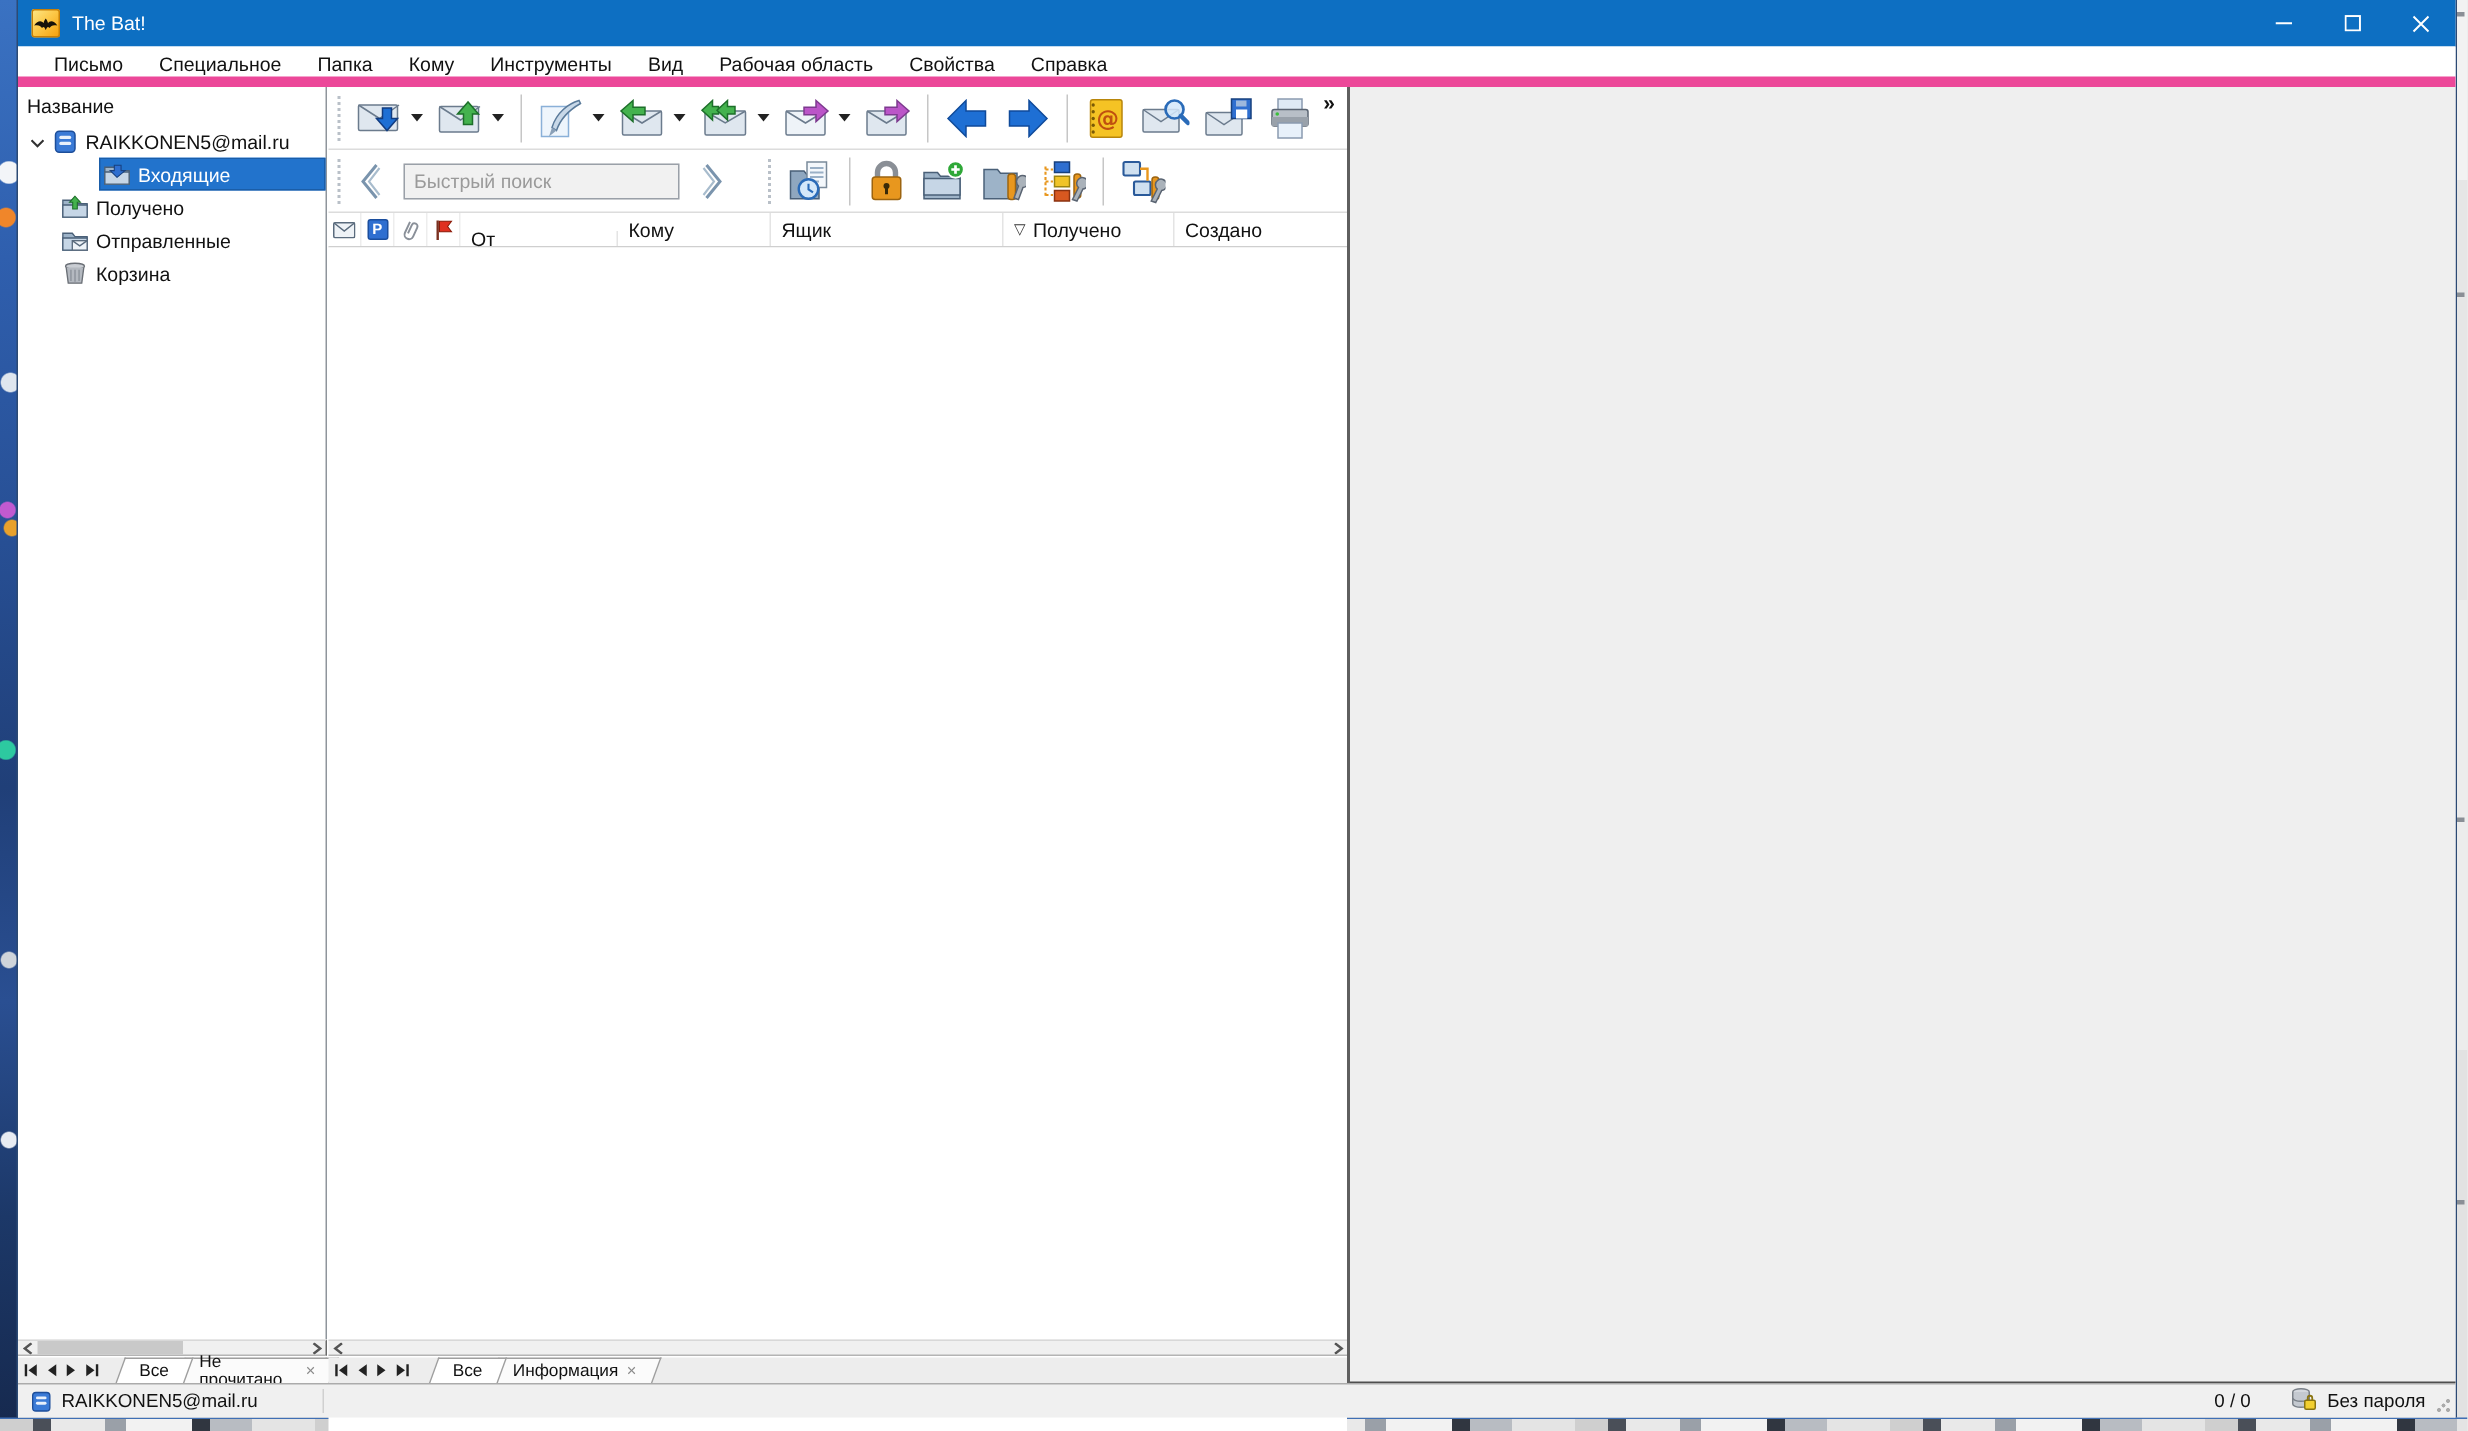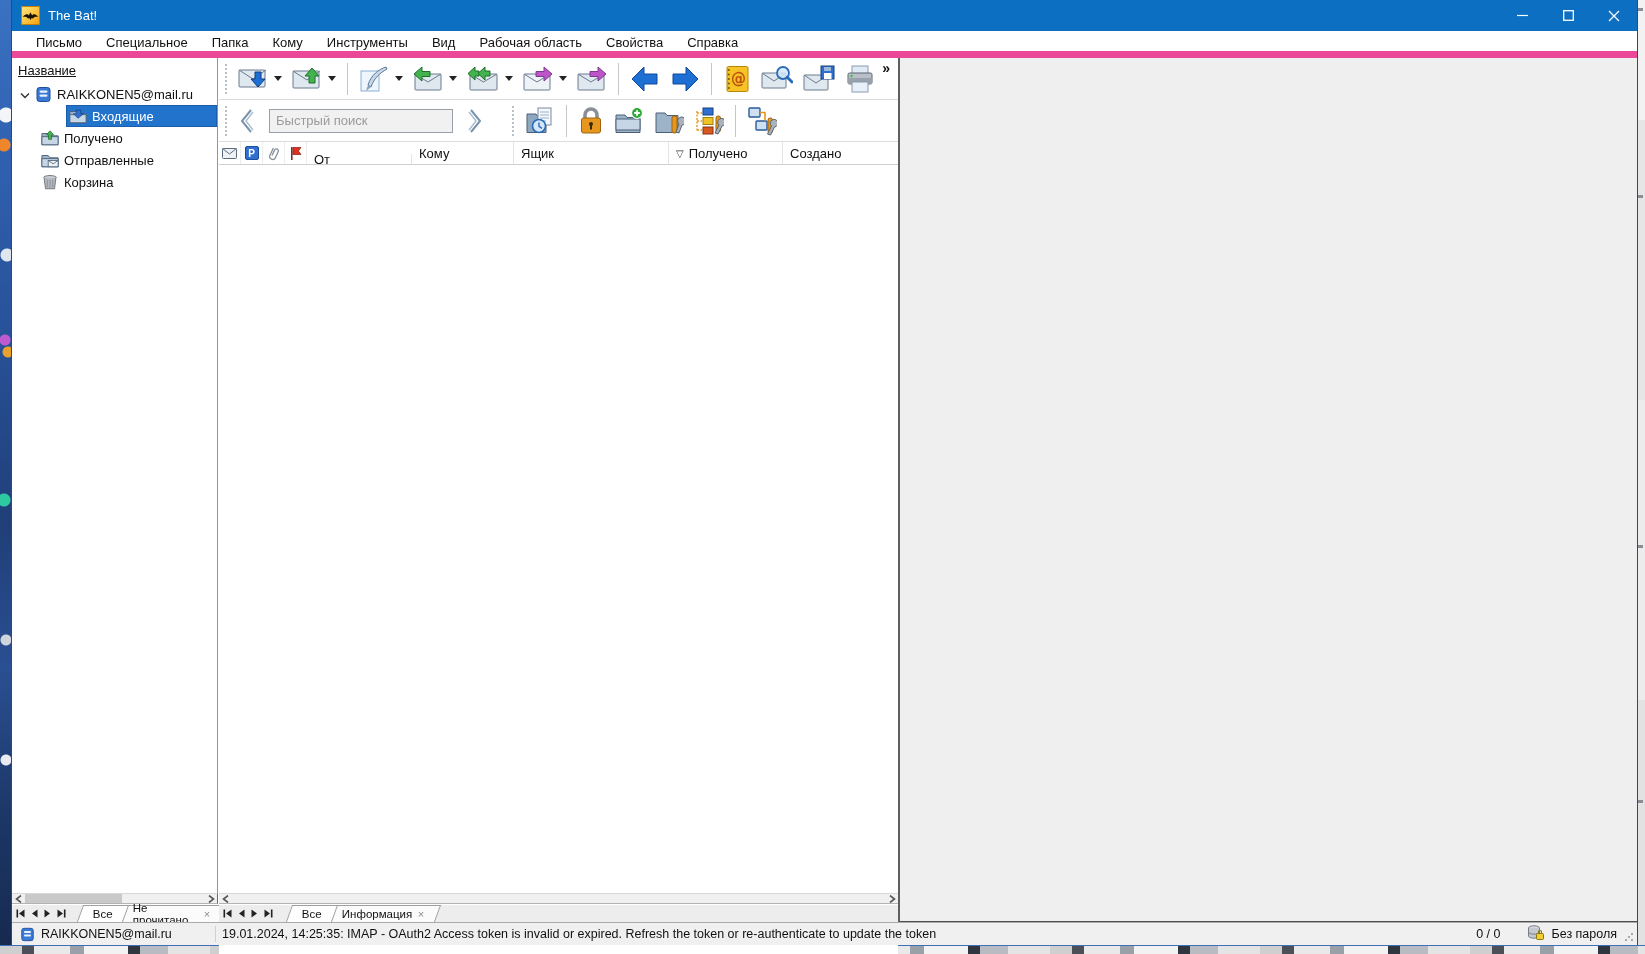--- a/index.html
+++ b/index.html
@@ -64,21 +64,21 @@
     background:#ffffff; border-bottom:7px solid #ec4899;
     display:flex; align-items:flex-start; padding-left:12px; font-size:13px; color:#111;
   }
   .menuitem{ padding:4px 12px; }
 
   
   .folder-pane{
     position:absolute; left:0; top:58px; width:206px; height:835px;
     background:#fff; border-right:1px solid #8f959c; font-size:13px; color:#111;
   }
-  .fp-header{ height:25px; line-height:25px; padding-left:6px;text-decoration:underline; }
+  .fp-header{ height:25px; line-height:25px; padding-left:6px; }
   .acct-row{ height:22px; display:flex; align-items:center; }
   .acct-row .chev{ width:16px; margin-left:5px; text-align:center; }
   .acct-row .ic{ width:17px; height:17px; margin:0 5px 0 2px; }
   .tree-row{ height:22px; display:flex; align-items:center; padding-left:26px; }
   .tree-inner{ display:flex; align-items:center; flex:1 1 auto; height:22px; padding-left:3px; }
   .tree-inner .ic{ width:18px; height:16px; margin-right:5px; flex:0 0 auto; }
   .tree-row.sel .tree-inner{ background:#2273cc; color:#fff; box-shadow:0 0 0 1px #1a5da8 inset;margin-left:28px; }
 
   .msg-pane{
     position:absolute; left:207px; top:58px; width:679px; height:835px; background:#fff;
@@ -654,21 +654,20 @@
       <span class="ic">
         <svg width="15" height="15" viewBox="0 0 17 17">
           <rect x="2" y="1.5" width="13" height="14" rx="2.5" fill="#3a7ad6" stroke="#1d4e9a"></rect>
           <rect x="4.5" y="4.5" width="8" height="2.2" rx="1.1" fill="#e8f0fb"></rect>
           <rect x="4.5" y="8.5" width="8" height="2.2" rx="1.1" fill="#e8f0fb"></rect>
         </svg>
       </span>
       <span>RAIKKONEN5@mail.ru</span>
     </span>
     <span class="sb-sep"></span>
-    <span class="sb-msg">19.01.2024, 14:25:35: IMAP  - OAuth2 Access token is invalid or expired. Refresh the token or re-authenticate to update the token</span>
     <span class="sb-right">
       <span class="sb-count">0 / 0</span>
       <span>
         <svg width="17" height="15" viewBox="0 0 17 15">
           <ellipse cx="7" cy="3" rx="5.5" ry="2.2" fill="#d4d8de" stroke="#7a8088"></ellipse>
           <path d="M1.5 3 v8 c0 1.2 2.5 2.2 5.5 2.2 s5.5 -1 5.5 -2.2 v-8" fill="#c4c9d0" stroke="#7a8088"></path>
           <path d="M1.5 7 c0 1.2 2.5 2.2 5.5 2.2 s5.5 -1 5.5 -2.2" fill="none" stroke="#7a8088"></path>
           <rect x="9.5" y="8.5" width="7" height="6" rx="1" fill="#f2cf30" stroke="#8a7410"></rect>
           <path d="M11.5 8.5 v-1.5 a1.5 1.5 0 0 1 3 0 v1.5" fill="none" stroke="#8a7410" stroke-width="1.2"></path>
         </svg>

